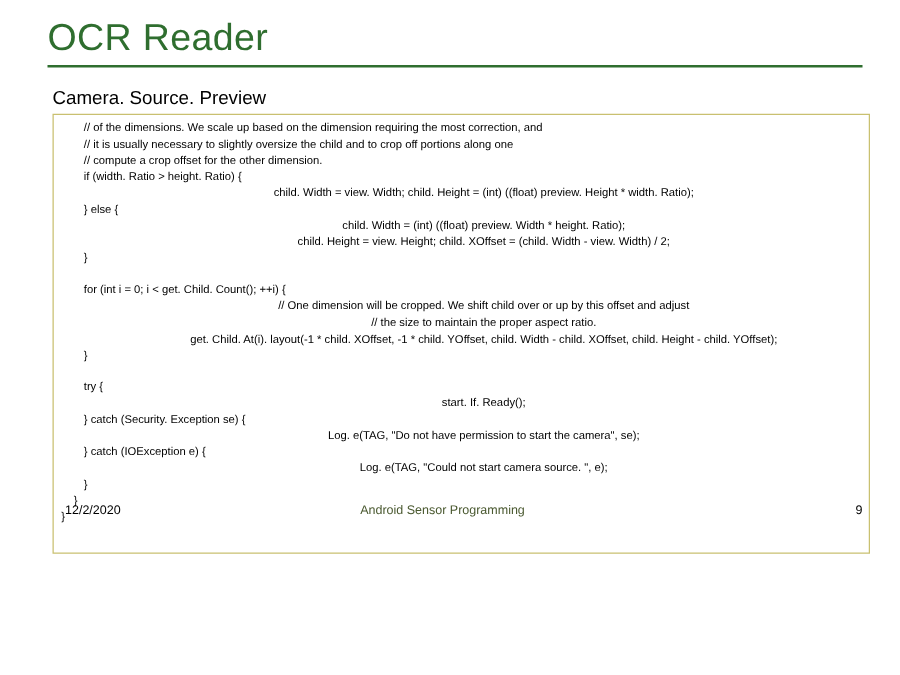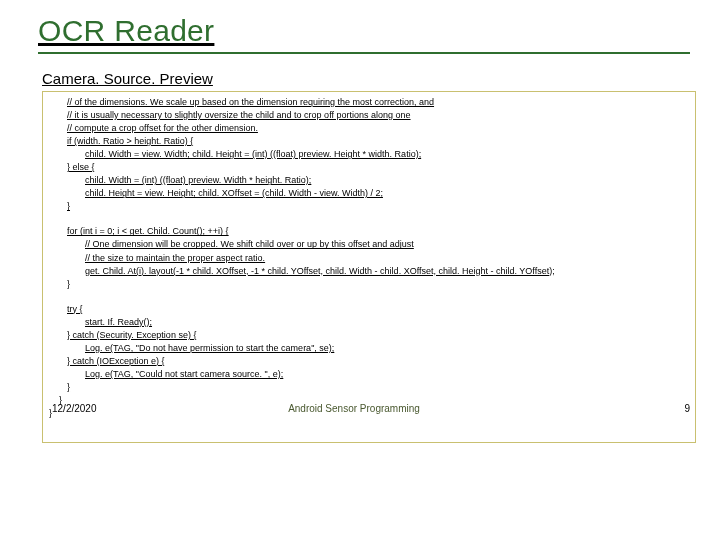--- a/index.html
+++ b/index.html
@@ -11,21 +11,20 @@
     font-family: Arial, Helvetica, sans-serif;
     position: relative;
     box-sizing: border-box;
   }
   .slide {
     width: 720px;
     height: 428px;
     position: relative;
     box-sizing: border-box;
     padding: 12px 30px 14px 38px;
-    text-decoration: underline;
   }
   .title {
     color: #2f6e2f;
     font-size: 30px;
     font-weight: 400;
     margin: 2px 0 2px 0;
     letter-spacing: 0.3px;
   }
   .rule {
     border: none;
@@ -44,21 +43,21 @@
     padding: 4px 6px 6px 6px;
     font-family: Arial, Helvetica, sans-serif;
     color: #000;
     font-size: 9px;
     line-height: 1.45;
   }
   .blk {
     margin-bottom: 12px;
   }
   .ind1 { padding-left: 18px; }
-  .ind2 { padding-left: 36px; }
+  .ind2 { padding-left: 36px; text-align: center; }
   .footer {
     position: absolute;
     bottom: 14px;
     left: 0;
     width: 720px;
     box-sizing: border-box;
     padding: 0 30px 0 52px;
     display: flex;
     justify-content: space-between;
     align-items: flex-end;

